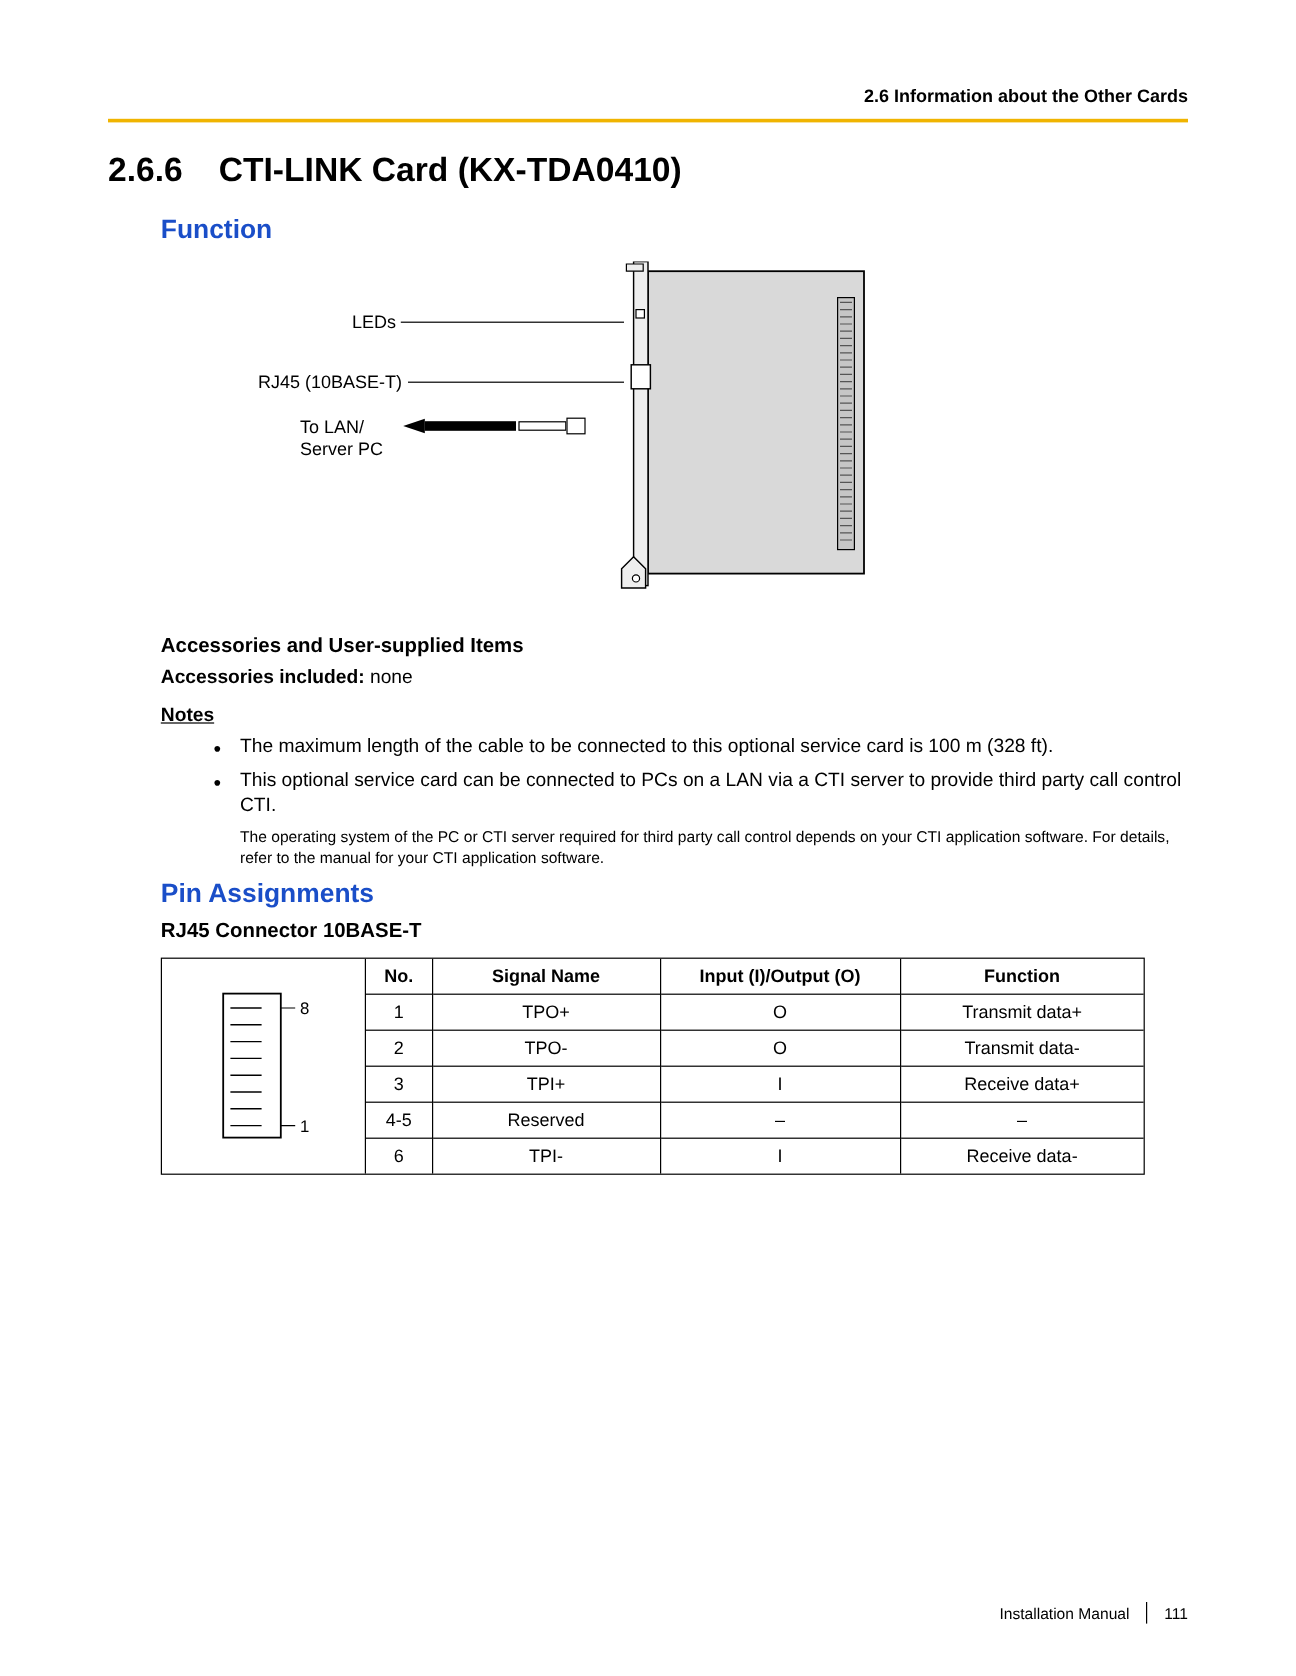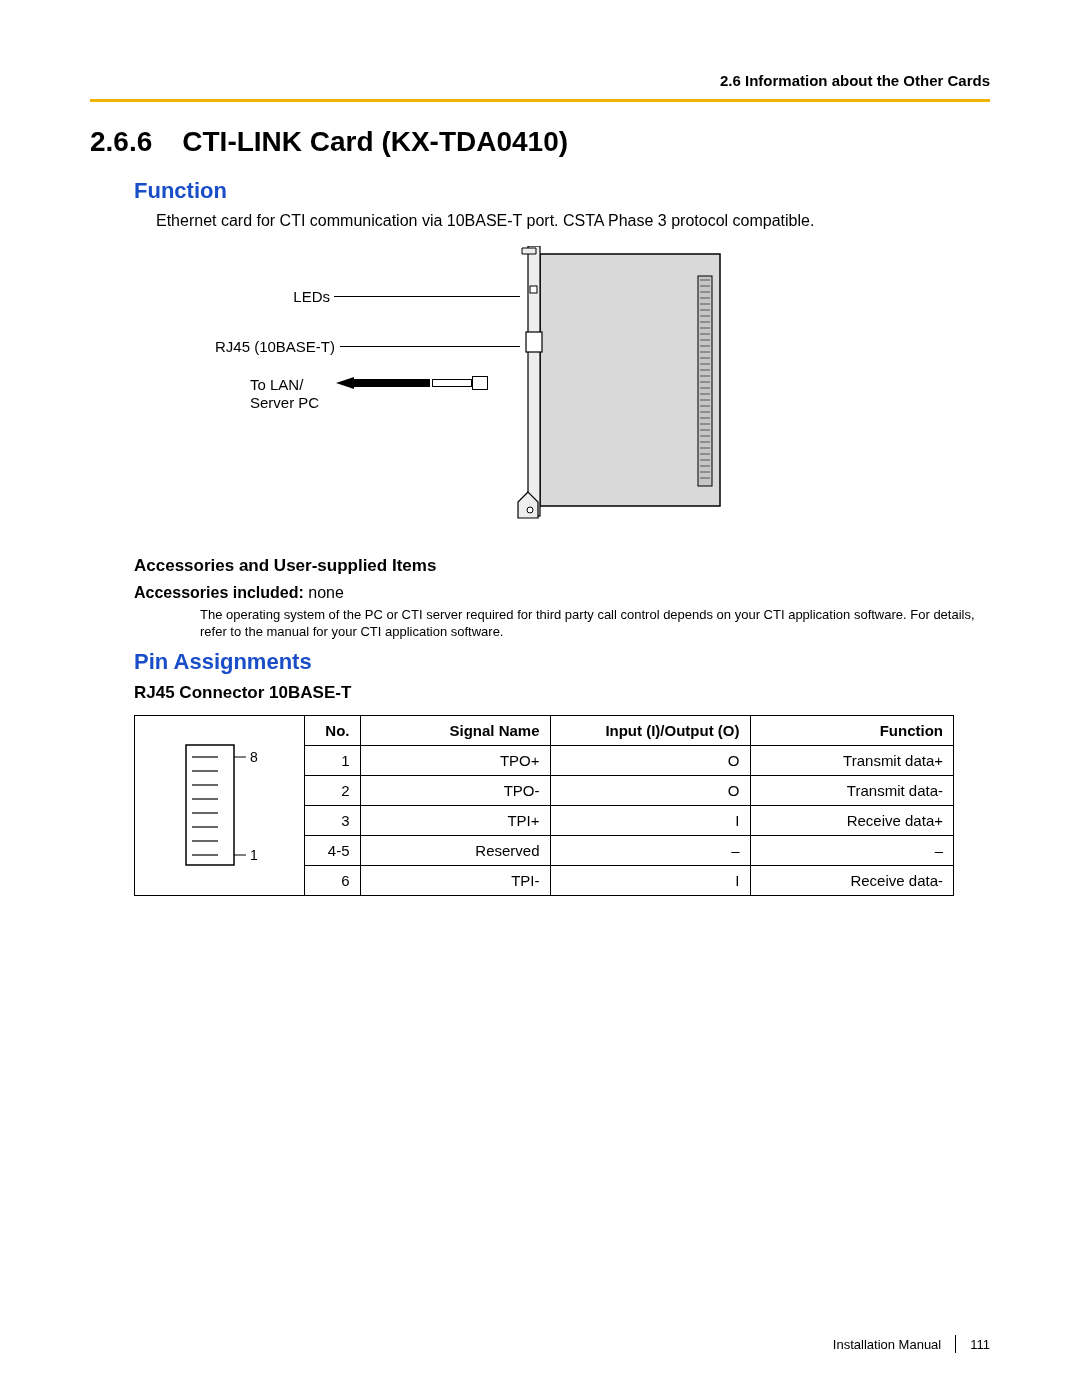--- a/index.html
+++ b/index.html
@@ -74,21 +74,21 @@
     font-weight: bold;
     margin-left: 44px;
     margin-top: 8px;
     margin-bottom: 12px;
   }
 
   .pin-wrap { display: flex; margin-left: 44px; border:1.5px solid #000; width: 820px; }
   .pin-left { width: 170px; border-right:1.5px solid #000; display:flex; align-items:center; justify-content:center; padding:18px 0; }
   .pin-right { flex:1; }
   .pin-table { border-collapse: collapse; width: 100%; font-size: 15px; }
-  .pin-table th, .pin-table td { border: 1px solid #000; padding: 6px 10px; text-align: right; }
+  .pin-table th, .pin-table td { border: 1px solid #000; padding: 6px 10px; text-align: center; }
   .pin-table th { font-weight: bold; border-top: none; }
   .pin-table th:first-child, .pin-table td:first-child { border-left: none; }
   .pin-table th:last-child, .pin-table td:last-child { border-right: none; }
   .pin-table tr:last-child td { border-bottom: none; }
   .pin-table th:nth-child(1), .pin-table td:nth-child(1) { width: 55px; }
   .pin-table th:nth-child(2), .pin-table td:nth-child(2) { width: 190px; }
   .pin-table th:nth-child(3), .pin-table td:nth-child(3) { width: 200px; }
 
   .rj45-svg { }
 
@@ -109,21 +109,20 @@
 <div class="page">
 
   <div class="header-line">2.6 Information about the Other Cards</div>
   <div class="yellow-rule"></div>
 
   <h1 class="section-title">
     <span class="section-num">2.6.6</span><span>CTI-LINK Card (KX-TDA0410)</span>
   </h1>
 
   <div class="blue-heading">Function</div>
-  <div class="body-indent">Ethernet card for CTI communication via 10BASE-T port. CSTA Phase 3 protocol compatible.</div>
 
   <div class="figure-wrap">
 
     <div class="callout" style="left:40px; top:42px; width:80px;">LEDs</div>
     <div class="callout-line" style="left:124px; top:50px; width:186px;"></div>
 
     <div class="callout" style="left:-30px; top:92px; width:155px;">RJ45 (10BASE-T)</div>
     <div class="callout-line" style="left:130px; top:100px; width:180px;"></div>
 
     <div class="callout" style="left:40px; top:130px; width:80px; text-align:left;">To LAN/</div>
@@ -188,20 +187,25 @@
       <circle cx="30" cy="264" r="3" fill="#fff" stroke="#000"></circle>
     </svg>
   </div>
 
   <div class="sub-heading">Accessories and User-supplied Items</div>
   <div class="kv">
     <b>Accessories included:</b>
     <span>none</span>
   </div>
 
+  <div class="notes-label">Notes</div>
+  <ul class="notes">
+    <li>The maximum length of the cable to be connected to this optional service card is 100 m (328 ft).</li>
+    <li>This optional service card can be connected to PCs on a LAN via a CTI server to provide third party call control CTI.</li>
+  </ul>
   <div class="note-sub">The operating system of the PC or CTI server required for third party call control depends on your CTI application software. For details, refer to the manual for your CTI application software.</div>
 
   <div class="blue-heading" style="">Pin Assignments</div>
   <div class="sub-heading2">RJ45 Connector 10BASE-T</div>
 
   <div class="pin-wrap">
     <div class="pin-left">
       <svg class="rj45-svg" width="120" height="140" viewBox="0 0 120 140">
         <rect x="26" y="10" width="48" height="120" fill="#fff" stroke="#000" stroke-width="1.5"></rect>
 

